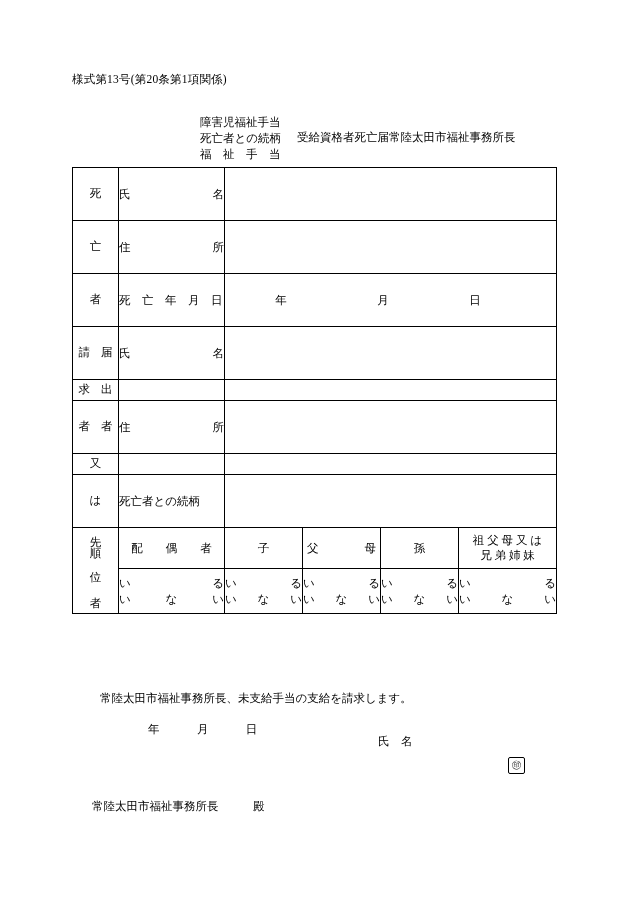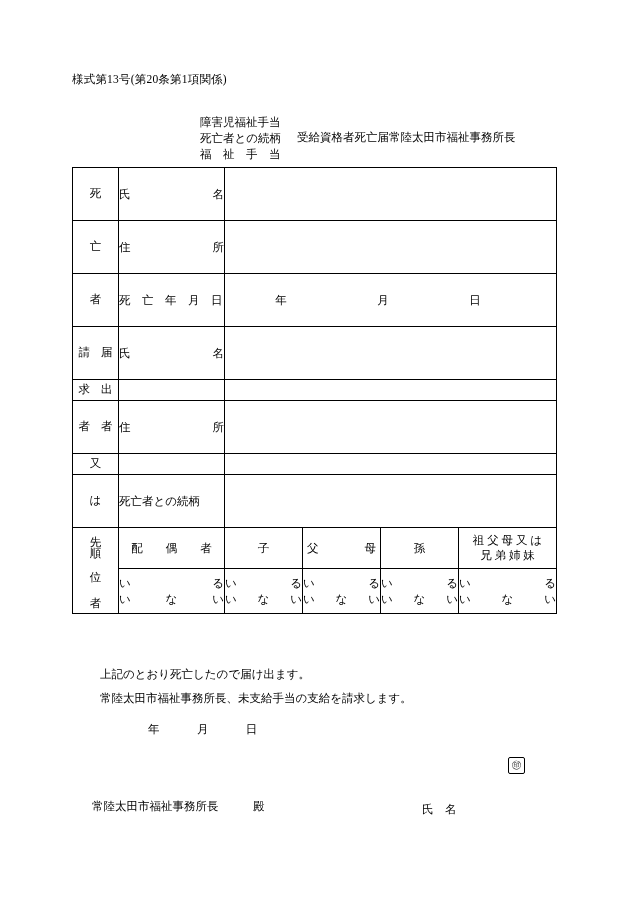--- a/index.html
+++ b/index.html
@@ -146,24 +146,23 @@
     left: 148px;
     top: 722px;
     font-size: 11.5px;
     white-space: nowrap;
   }
   .datebox span { display: inline-block; }
 
   .signrow {
     position: absolute;
     left: 378px;
-    top: 802px;
-    font-size: 11.5px;
-    white-space: nowrap;
-    margin-left: 44px;
+    top: 734px;
+    font-size: 11.5px;
+    white-space: nowrap;
   }
   .seal {
     position: absolute;
     left: 508px;
     top: 757px;
     width: 15px;
     height: 15px;
     border: 1px solid #000;
     border-radius: 2px;
     font-size: 10px;
@@ -390,21 +389,20 @@
                 <span>い</span>
                 <span>な</span>
                 <span>い</span>
               </div>
           </div>
         </td>
       </tr>
     </tbody>
   </table>
 
-  <div class="stmt stmt1">上記のとおり死亡したので届け出ます。</div>
   <div class="stmt stmt2">常陸太田市福祉事務所長、未支給手当の支給を請求します。</div>
 
   <div class="datebox">
     <span style="width:46px;display:inline-block">年</span>
     <span style="width:46px;display:inline-block">月</span>
     <span style="width:40px;display:inline-block">日</span>
   </div>
 
   <div class="signrow">氏　名</div>
   <div class="seal">㊞</div>

